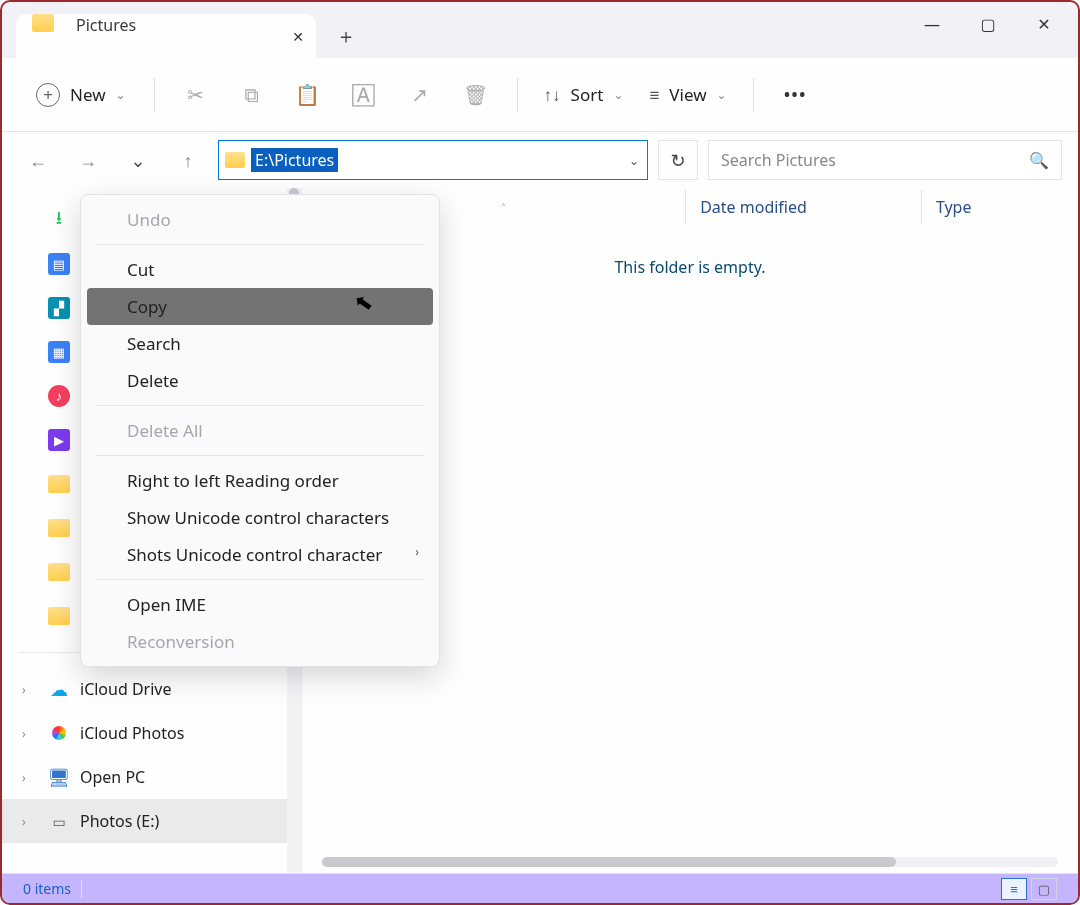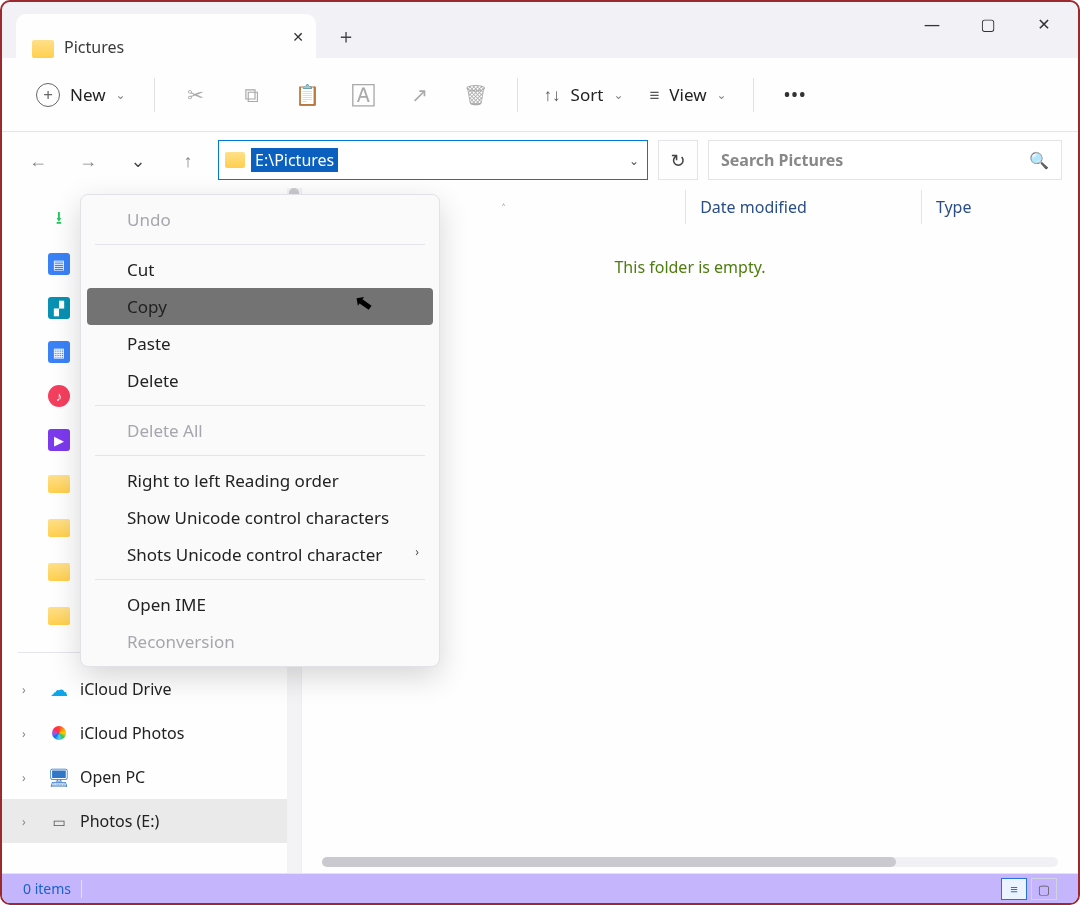--- a/index.html
+++ b/index.html
@@ -16,21 +16,21 @@
   }
 
   
   .titlebar {
     height: 56px; display: flex; align-items: flex-end;
     background: #f2f2f6; padding: 0 0 0 14px;
     border-top-left-radius: 10px; border-top-right-radius: 10px;
     position: relative;
   }
   .tab {
-    display: flex; align-items: flex-end; gap: 10px;
+    display: flex; align-items: flex-start; gap: 22px;
     height: 44px; padding: 0 40px 0 16px;
     background: #fefefe; border-radius: 10px 10px 0 0;
     min-width: 300px; font-size: 16px; color: #3a3a3a;
     position: relative;
   }
   .tab .folder-icon {
     width: 22px; height: 18px;
     background: linear-gradient(#ffe08a,#ffcf4d);
     border-radius: 2px;
   }
@@ -104,21 +104,20 @@
     position: absolute; right: 8px; font-size: 12px; color: #555;
   }
   .refresh {
     width: 40px; height: 40px; display: flex; align-items: center; justify-content: center;
     border: 1px solid #e4e4e8; font-size: 18px; color: #444;
   }
   .search {
     flex: 1; height: 40px; border: 1px solid #e4e4e8; background: #fff;
     display: flex; align-items: center; padding: 0 12px; color: #888; font-size: 16px;
     position: relative;
-    font-weight: bold;
   }
   .search .mag { position: absolute; right: 12px; color: #444; font-size: 16px; }
 
   
   .body {
     display: flex; height: calc(905px - 56px - 74px - 56px - 30px - 4px);
     background: #fefefe;
   }
   .sidebar {
     width: 300px; border-right: 1px solid #eee; overflow: hidden; position: relative;
@@ -163,21 +162,21 @@
 
   .content {
     flex: 1; position: relative;
   }
   .columns {
     display: flex; height: 38px; align-items: center; padding-left: 200px;
     color: #2a4e86; font-size: 16px;
   }
   .columns .col { padding: 6px 14px; border-left: 1px solid #e4e4e8; }
   .columns .caret-up { font-size: 11px; color: #777; margin-right: 180px; }
-  .empty { text-align: center; margin-top: 30px; color: #4d7c0f; font-size: 16px; }
+  .empty { text-align: center; margin-top: 30px; color: #0c4a6e; font-size: 16px; }
 
   .content-scrollbar {
     position: absolute; left: 20px; bottom: 6px; right: 20px; height: 10px;
     background: #f1f1f5; border-radius: 6px;
   }
   .content-scrollbar .thumb {
     position: absolute; left: 0; top: 0; width: 78%; height: 100%;
     background: #c9c9cf; border-radius: 6px;
   }
 
@@ -363,21 +362,21 @@
     <span class="spacer"></span>
     <div class="view-btn active">≡</div>
     <div class="view-btn">▢</div>
   </div>
 
   <div class="context-menu">
     <div class="cm-item disabled">Undo</div>
     <div class="cm-sep"></div>
     <div class="cm-item">Cut</div>
     <div class="cm-item hover">Copy</div>
-    <div class="cm-item">Paste</div>
+    <div class="cm-item">Search</div>
     <div class="cm-item">Delete</div>
     <div class="cm-sep"></div>
     <div class="cm-item disabled">Delete All</div>
     <div class="cm-sep"></div>
     <div class="cm-item">Right to left Reading order</div>
     <div class="cm-item">Show Unicode control characters</div>
     <div class="cm-item">
       <span>Shots Unicode control character</span>
       <span class="sub">›</span>
     </div>

